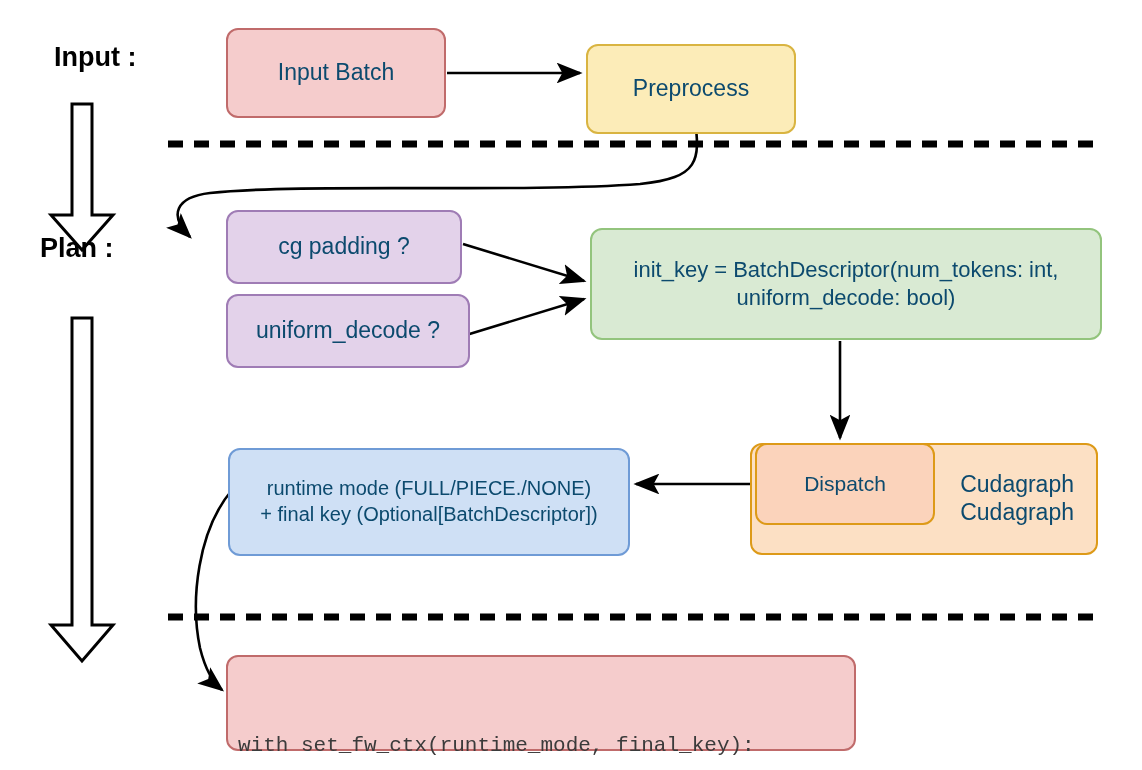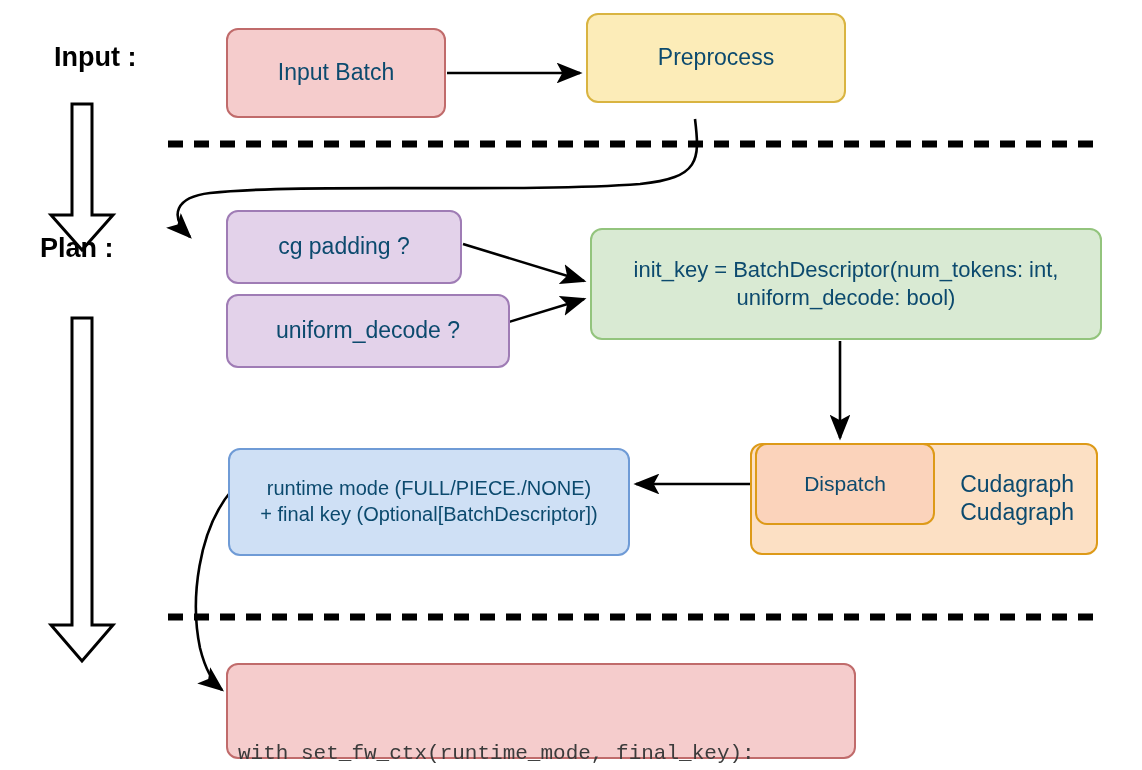--- a/index.html
+++ b/index.html
@@ -50,33 +50,33 @@
     line-height: 1.28;
     padding: 8px 8px;
   }
   .node-input-batch {
     left: 226px; top: 28px; width: 220px; height: 90px;
     background: #f5cccc;
     border-color: #c06b6b;
     font-size: 23px;
   }
   .node-preprocess {
-    left: 586px; top: 13px; width: 260px; height: 90px;
+    left: 586px; top: 44px; width: 210px; height: 90px;
     background: #fcecb8;
     border-color: #d9b441;
     font-size: 23px;
   }
   .node-cg-padding {
     left: 226px; top: 210px; width: 236px; height: 74px;
     background: #e3d2ea;
     border-color: #9f7cb5;
     font-size: 23px;
   }
   .node-uniform-decode {
-    left: 226px; top: 294px; width: 284px; height: 74px;
+    left: 226px; top: 294px; width: 244px; height: 74px;
     background: #e3d2ea;
     border-color: #9f7cb5;
     font-size: 23px;
   }
   .node-init-key {
     left: 590px; top: 228px; width: 512px; height: 112px;
     background: #d9ead3;
     border-color: #93c47d;
     font-size: 22px;
     padding-left: 14px;
@@ -113,21 +113,20 @@
     border-color: #c06b6b;
     font-family: "Liberation Mono", "DejaVu Sans Mono", monospace;
     font-size: 21px;
     color: #3b3b3b;
     display: block;
     text-align: left;
     padding: 14px 4px 4px 10px;
     white-space: pre;
     line-height: 1.42;
     letter-spacing: 0px;
-    margin-top: 8px;
   }
   .node-label-line { display: block; }
 </style>
 </head>
 <body>
 
 <div id="canvas">
 
   <svg class="svg-layer" viewBox="0 0 1142 770" width="1142" height="770" xmlns="http://www.w3.org/2000/svg">
     <defs>

